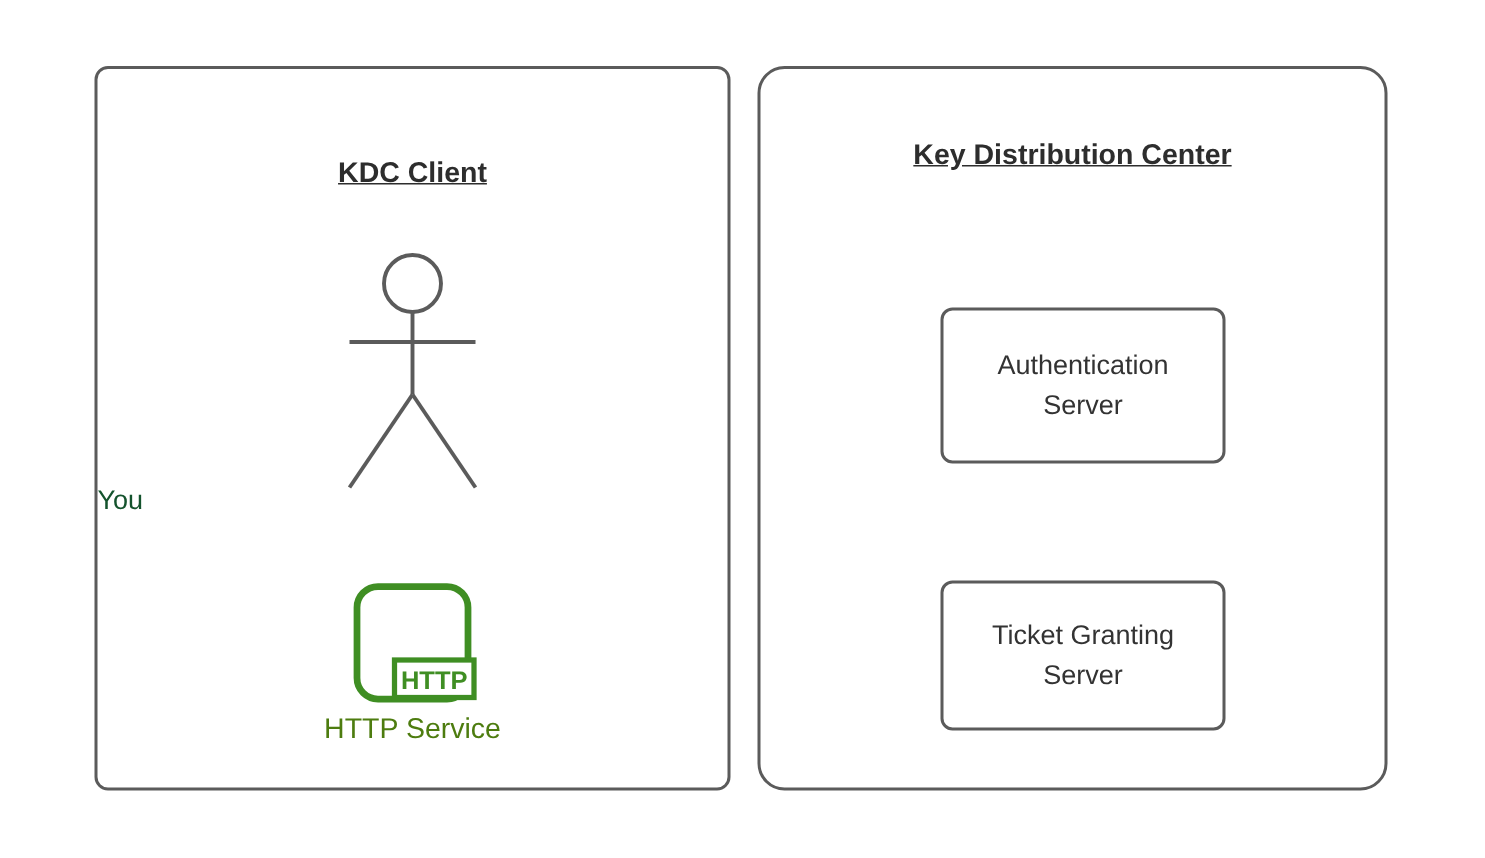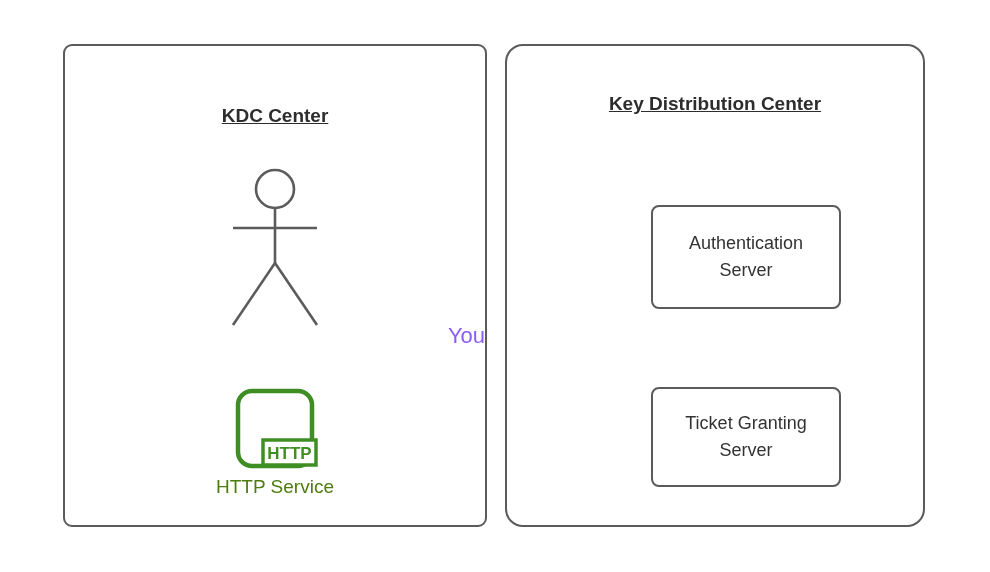--- a/index.html
+++ b/index.html
@@ -53,23 +53,23 @@
     margin-left: -50px;
     width: 100px;
     height: 160px;
     overflow: visible;
   }
   .actor-label {
     position: absolute;
     top: 277px;
     left: 0;
     width: 100%;
-    text-align: right;
-    font-size: 22px;
-    color: #8b5cf6;
+    text-align: left;
+    font-size: 18px;
+    color: #14532d;
   }
 
   .http-svg {
     position: absolute;
     top: 342px;
     left: 50%;
     margin-left: -40px;
     width: 84px;
     height: 82px;
     overflow: visible;
@@ -93,33 +93,32 @@
     background: #ffffff;
     box-sizing: border-box;
     display: flex;
     align-items: center;
     justify-content: center;
     text-align: center;
     font-size: 18px;
     line-height: 27px;
     color: #333333;
     padding: 0 14px;
-    margin-left: 24px;
   }
   .server-box.auth { top: 159px; height: 104px; }
   .server-box.tgs  { top: 341px; height: 100px; }
 </style>
 </head>
 <body>
 
 <div class="canvas">
 
   <div class="panel panel-left">
     <div class="panel-title">
-      <span class="panel-title-inner">KDC Center</span>
+      <span class="panel-title-inner">KDC Client</span>
     </div>
 
     <svg class="actor-svg" viewBox="0 0 100 160">
       <g fill="none" stroke="#5b5b5b" stroke-width="2.6">
         <circle cx="50" cy="22" r="19"></circle>
         <line x1="50" y1="41" x2="50" y2="96"></line>
         <line x1="8" y1="61" x2="92" y2="61"></line>
         <line x1="50" y1="96" x2="8" y2="158"></line>
         <line x1="50" y1="96" x2="92" y2="158"></line>
       </g>

